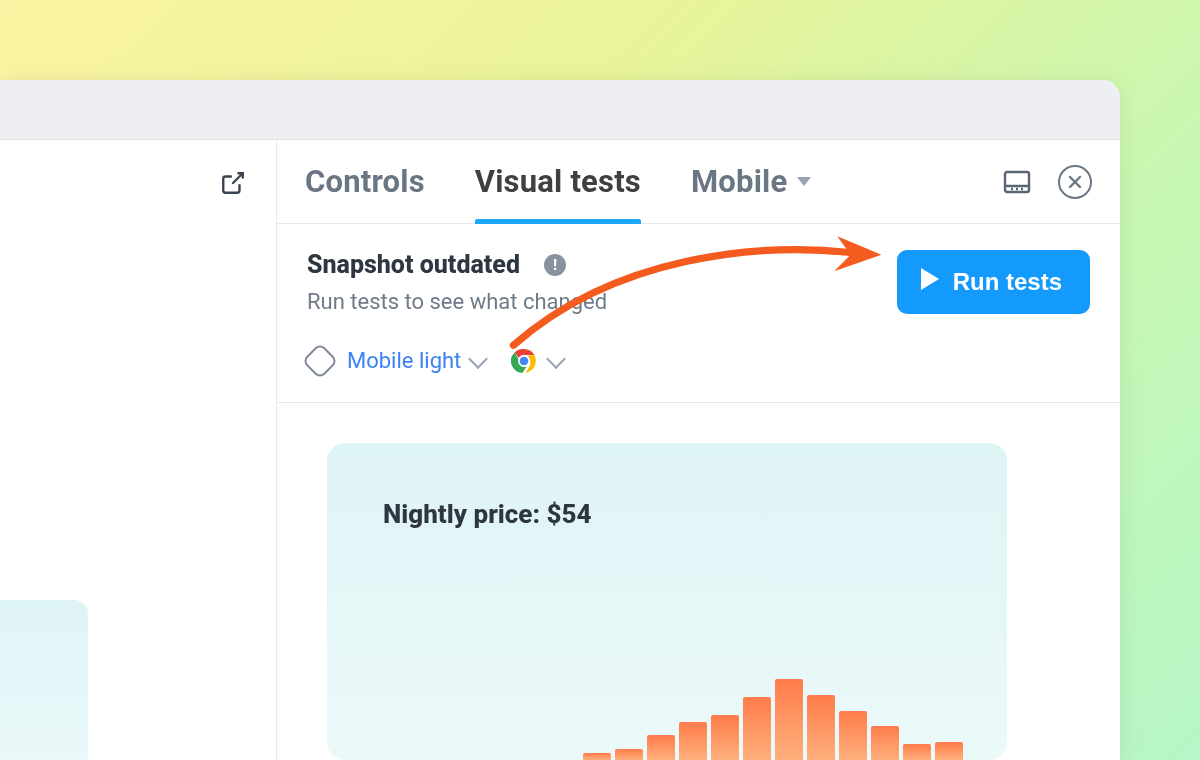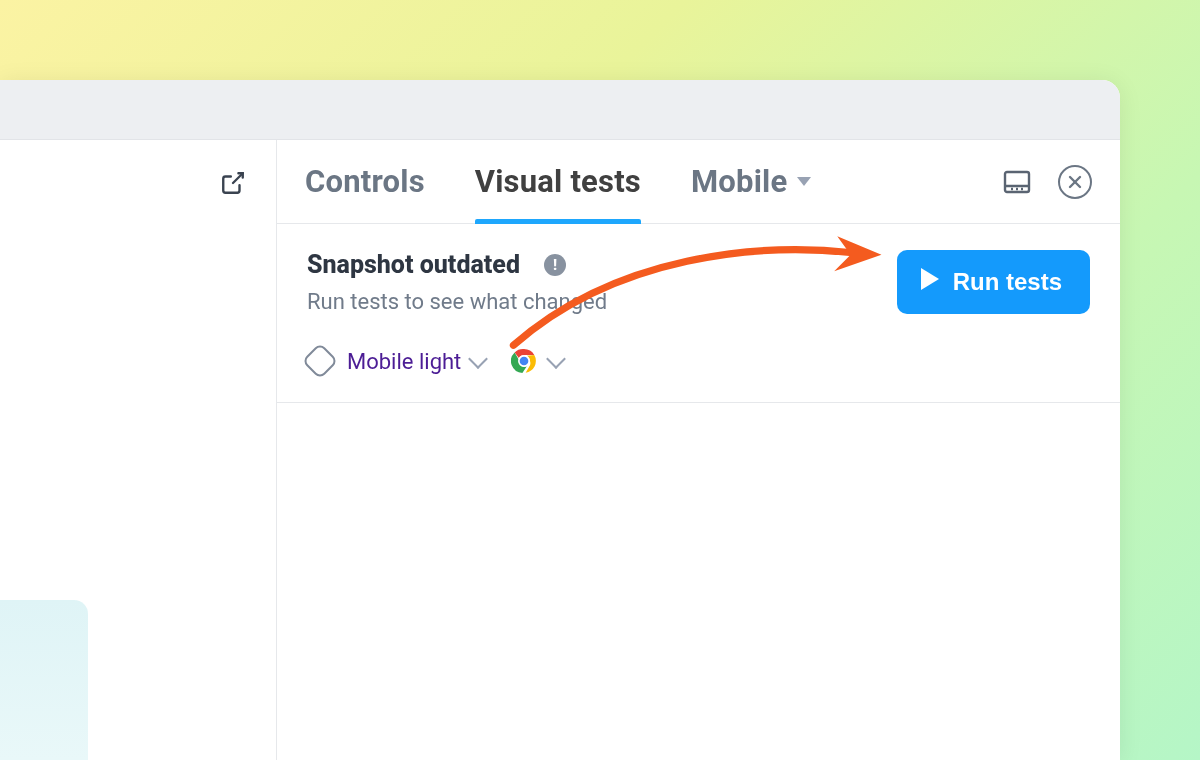--- a/index.html
+++ b/index.html
@@ -183,25 +183,25 @@
   }
 
   .arrow-overlay {
     position: absolute;
     pointer-events: none;
     top: 0; left: 0; right: 0; bottom: 0;
   }
 
   .config-row {
     display: flex;
-    align-items: center;
+    align-items: flex-start;
     gap: 14px;
     padding: 12px 30px 28px 30px;
     border-bottom: 1px solid #e6e8eb;
-    color: #4c1d95;
+    color: #3b82f6;
     font-size: 22px;
   }
   .diamond {
     width: 26px; height: 26px;
     border: 2.5px solid #808a99; border-radius: 7px;
     transform: rotate(45deg);
     display: inline-block;
   }
   .viewport-sel {
     display: flex; align-items: center; gap: 10px; cursor: pointer;
@@ -336,16 +336,35 @@
             <path d="M24 2a22 22 0 0 1 19 11H24a11 11 0 0 0-9.5 5.4L6.7 8.2A21.9 21.9 0 0 1 24 2z" fill="#ea4335"></path>
             <path d="M43 13a22 22 0 0 1-15.9 32.7l8-13.8A11 11 0 0 0 35 24c0-4.2-2.3-7.8-5.8-9.7L43 13z" fill="#fbbc05"></path>
             <path d="M6.7 8.2l8 13.8A11 11 0 0 0 24 35c1.9 0 3.6-.5 5.2-1.3L21 46A22 22 0 0 1 6.7 8.2z" fill="#34a853"></path>
             <circle cx="24" cy="24" r="9.5" fill="#4285f4"></circle>
             <circle cx="24" cy="24" r="9.5" fill="none" stroke="#fff" stroke-width="3"></circle>
           </svg>
           <span class="chev"></span>
         </div>
       </div>
 
+      <div class="preview-area">
+        <div class="story-card">
+          <div class="story-title">Nightly price: $54</div>
+          <div class="bars-wrap">
+              <div class="bar" style="height: 7.5%;"></div>
+              <div class="bar" style="height: 12.5%;"></div>
+              <div class="bar" style="height: 27.5%;"></div>
+              <div class="bar" style="height: 42.5%;"></div>
+              <div class="bar" style="height: 50%;"></div>
+              <div class="bar" style="height: 70%;"></div>
+              <div class="bar" style="height: 90%;"></div>
+              <div class="bar" style="height: 72.5%;"></div>
+              <div class="bar" style="height: 55%;"></div>
+              <div class="bar" style="height: 37.5%;"></div>
+              <div class="bar" style="height: 17.5%;"></div>
+              <div class="bar" style="height: 20%;"></div>
+            </div>
+        </div>
+      </div>
 
     </div>
   </div>
 </div>
 
 </body></html>

